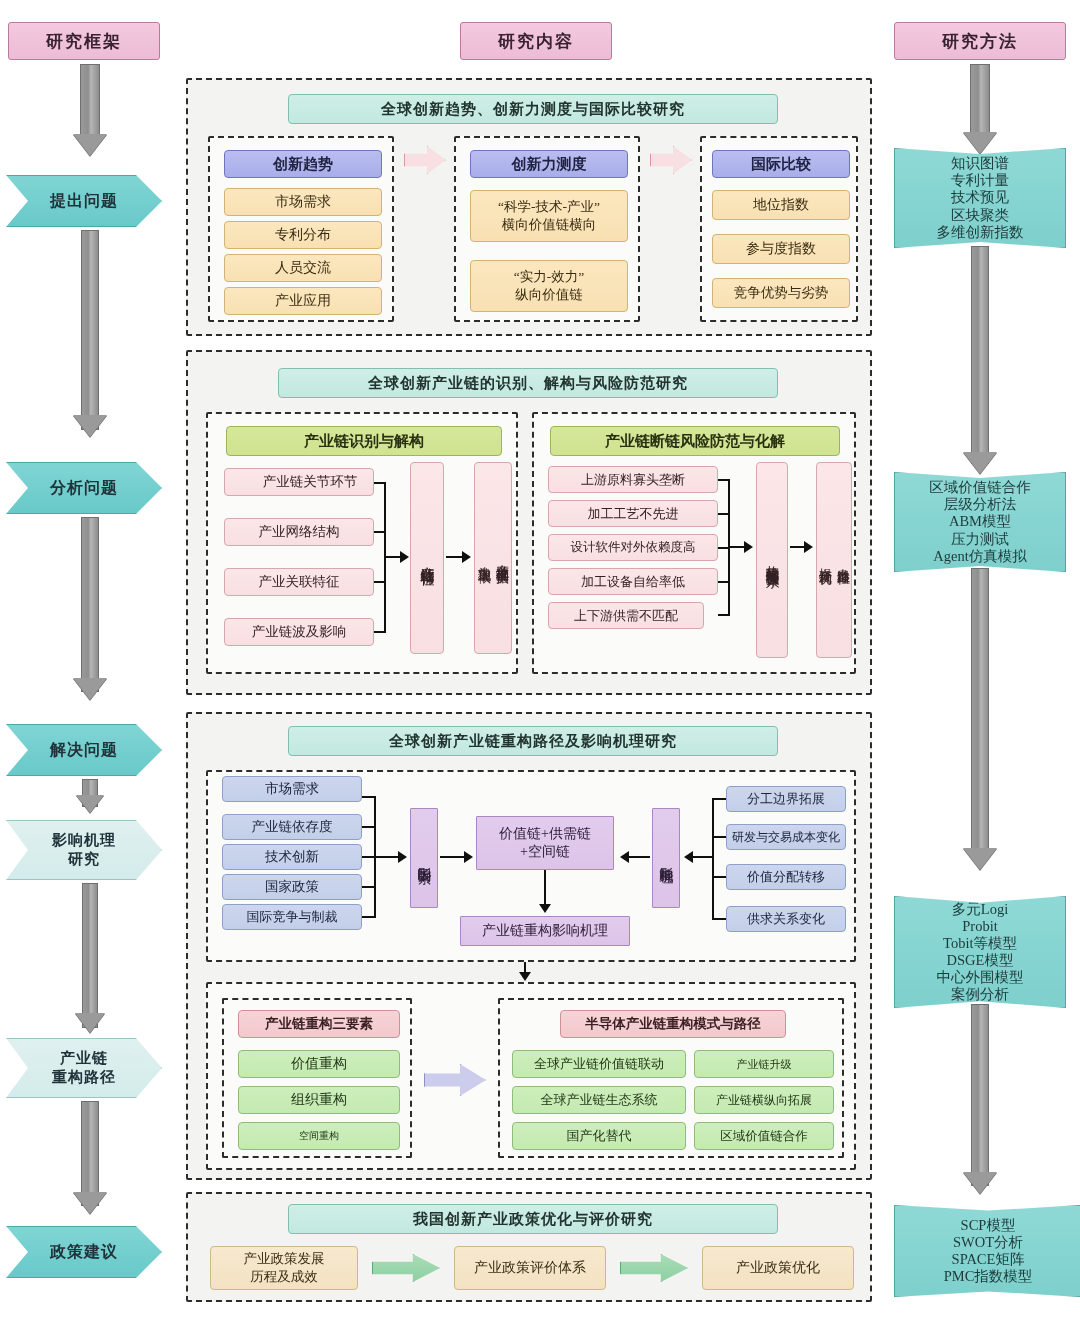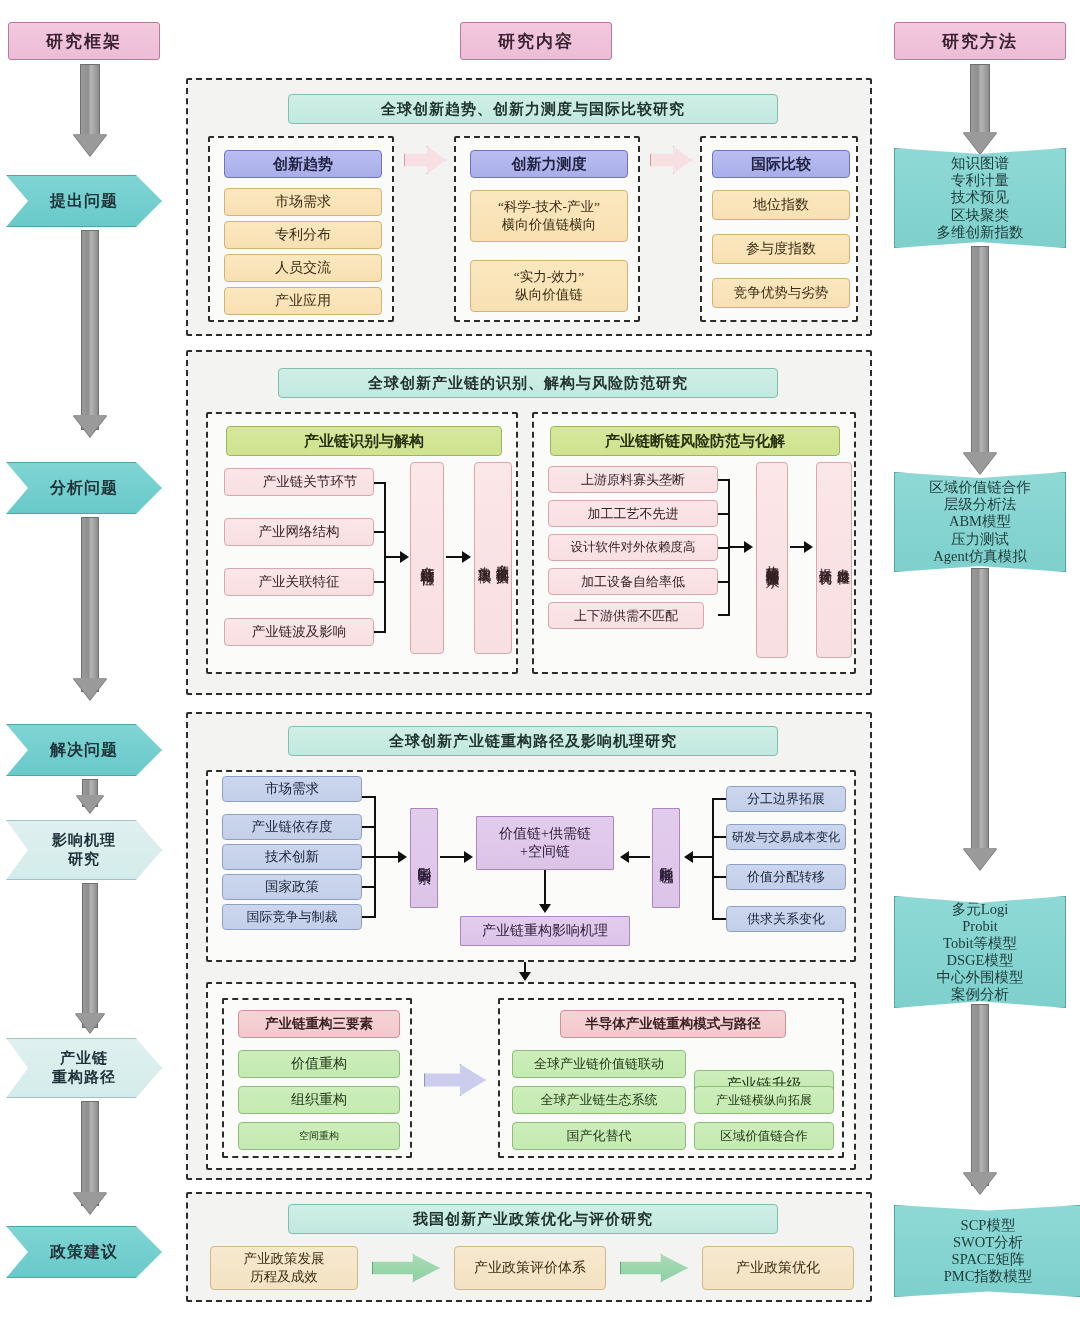--- a/index.html
+++ b/index.html
@@ -367,21 +367,21 @@
         <div class="abs box-greenpale ctr" style="left:14px;top:86px;width:162px;height:28px;font-size:14px;">组织重构</div>
         <div class="abs box-greenpale ctr" style="left:14px;top:122px;width:162px;height:28px;font-size:10px;">空间重构</div>
       </div>
 
       <div class="abs barrow-purple" style="left:216px;top:80px;width:62px;height:32px;"></div>
 
       <div class="abs dash-inner" style="left:290px;top:14px;width:346px;height:160px;background:transparent;">
         <div class="abs cap-pink ctr" style="left:60px;top:10px;width:226px;height:28px;font-size:13.5px;">半导体产业链重构模式与路径</div>
 
         <div class="abs box-greenpale ctr" style="left:12px;top:50px;width:174px;height:28px;font-size:13px;">全球产业链价值链联动</div>
-        <div class="abs box-greenpale ctr" style="left:194px;top:50px;width:140px;height:28px;font-size:15px;margin-top:20px;">产业链升级</div>
+        <div class="abs box-greenpale ctr" style="left:194px;top:50px;width:140px;height:28px;font-size:11px;">产业链升级</div>
 
         <div class="abs box-greenpale ctr" style="left:12px;top:86px;width:174px;height:28px;font-size:13px;">全球产业链生态系统</div>
         <div class="abs box-greenpale ctr" style="left:194px;top:86px;width:140px;height:28px;font-size:12px;">产业链横纵向拓展</div>
 
         <div class="abs box-greenpale ctr" style="left:12px;top:122px;width:174px;height:28px;font-size:13px;">国产化替代</div>
         <div class="abs box-greenpale ctr" style="left:194px;top:122px;width:140px;height:28px;font-size:12.5px;">区域价值链合作</div>
       </div>
     </div>
   </div>
 

